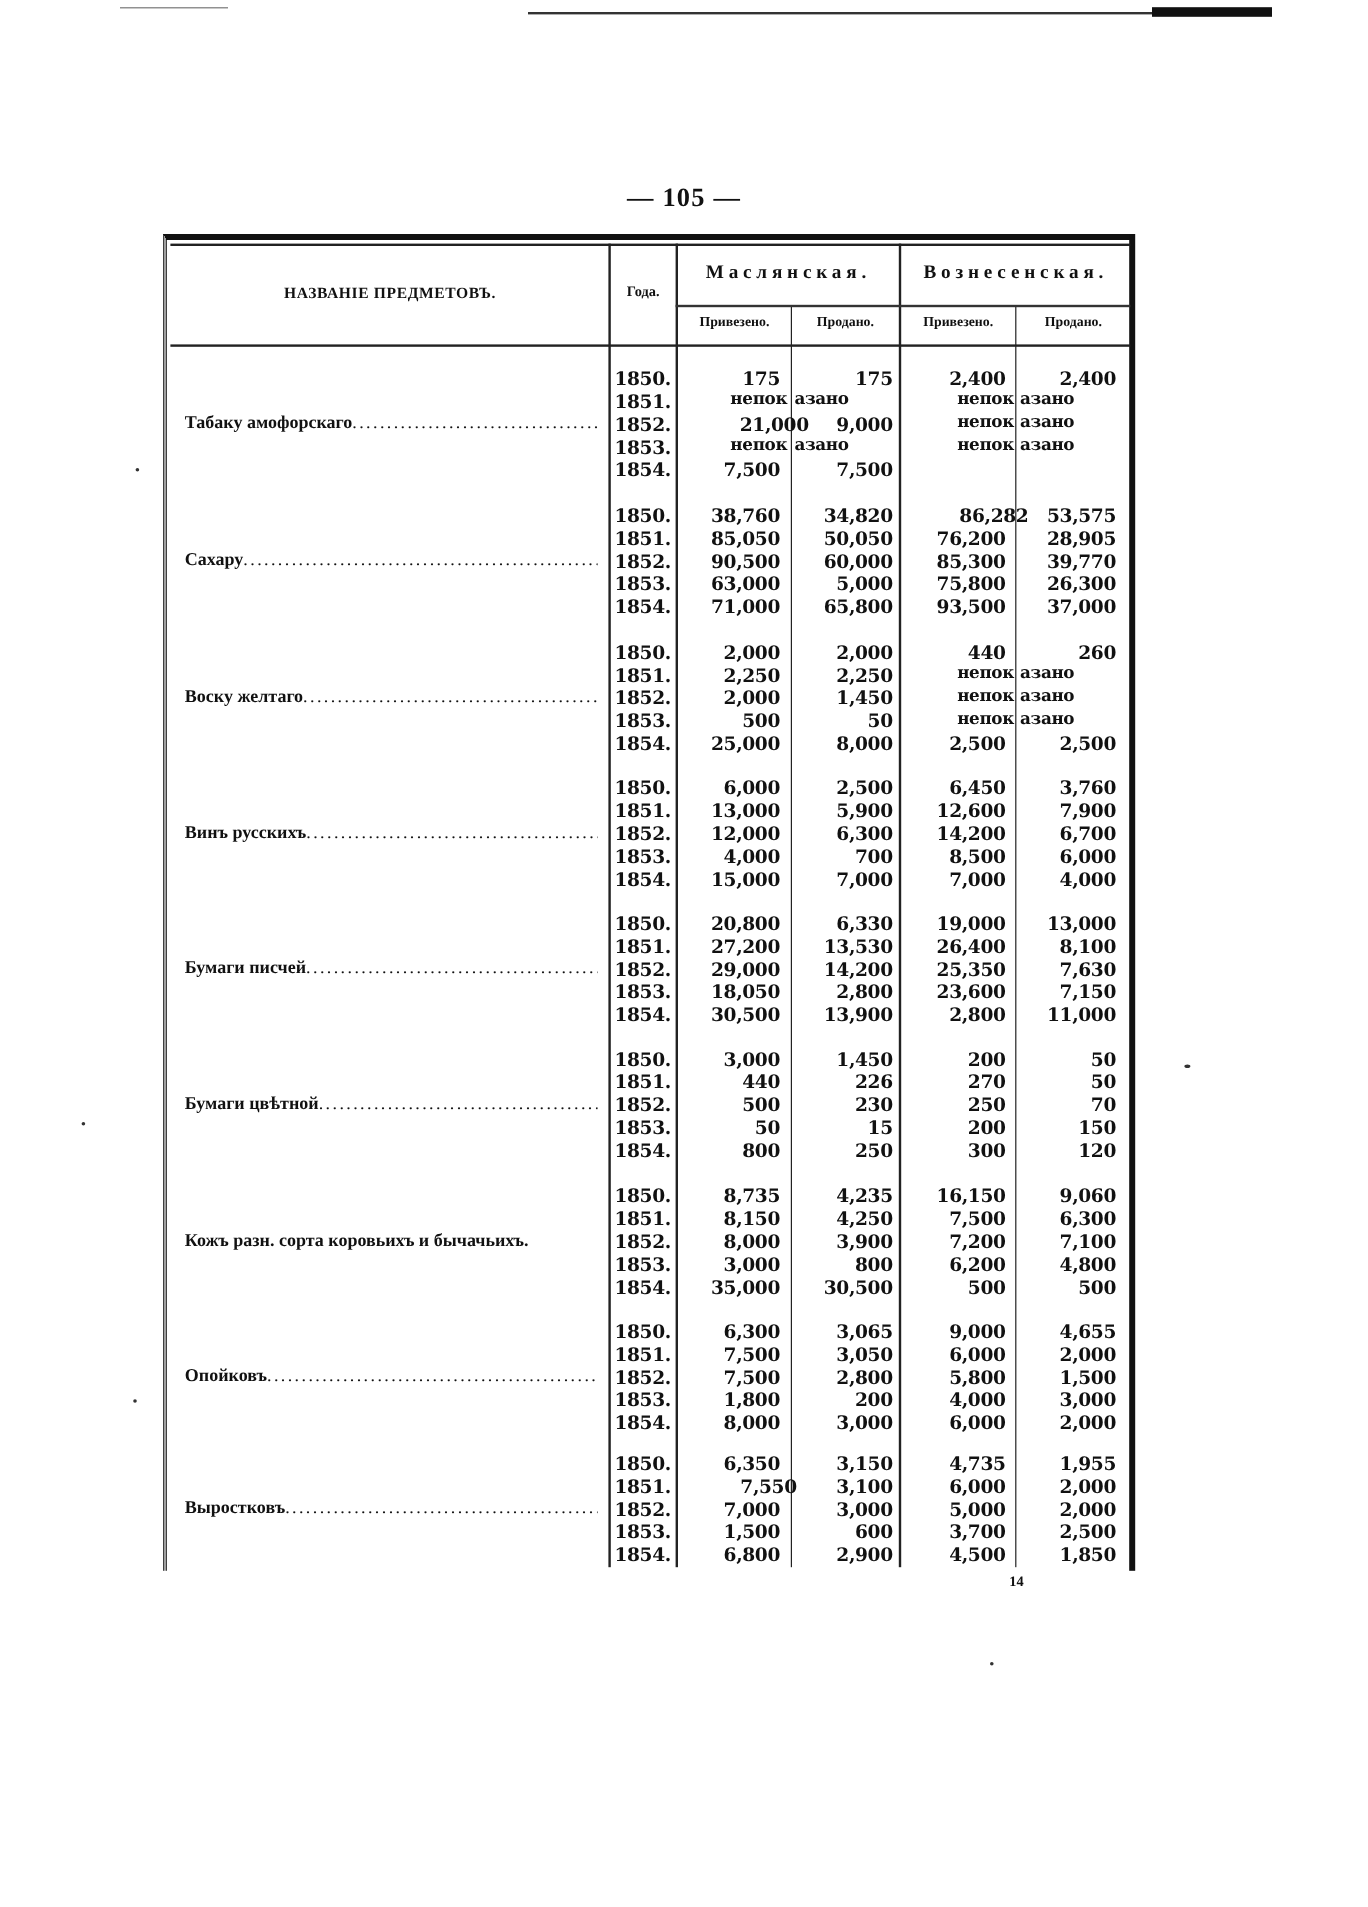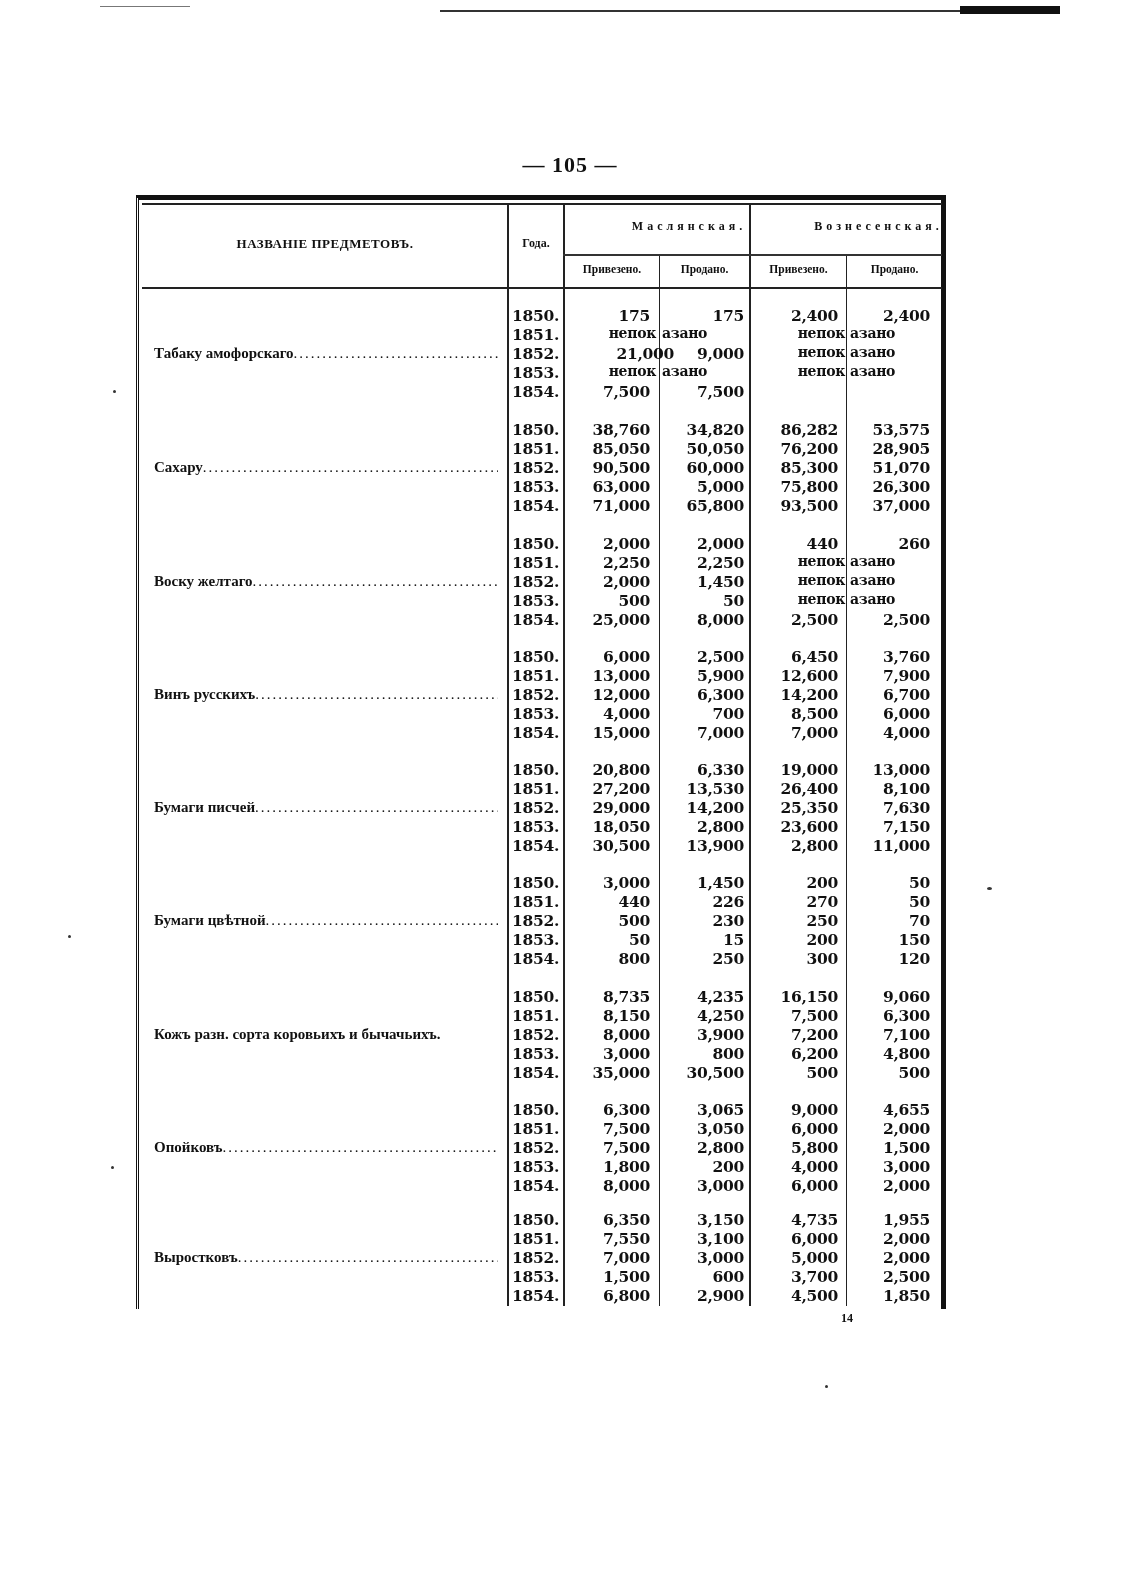--- a/index.html
+++ b/index.html
@@ -19,21 +19,21 @@
   }
   .inner-top { position: absolute; left: 142px; top: 203px; width: 800px; height: 2px; background: #222; }
   .head-bottom { position: absolute; left: 142px; top: 287px; width: 800px; height: 2px; background: #222; }
   .vline { position: absolute; width: 2px; background: #222; }
   .hline { position: absolute; height: 1.5px; background: #333; }
   .hdr {
     position: absolute; font-weight: bold; text-align: center; white-space: nowrap;
   }
   .hdr-name { left: 142px; top: 236px; width: 366px; font-size: 13px; letter-spacing: 0.5px; }
   .hdr-year { left: 508px; top: 236px; width: 56px; font-size: 12px; }
-  .hdr-group { top: 219px; font-size: 12px; letter-spacing: 4px; margin-left: 32px; }
+  .hdr-group { top: 219px; font-size: 16px; letter-spacing: 4px; }
   .hdr-sub { top: 263px; font-size: 11.5px; }
 
   .group-name {
     position: absolute; left: 154px; width: 344px; font-size: 15px; font-weight: bold;
     white-space: nowrap; overflow: hidden;
   }
   .group-name .dots { font-weight: normal; letter-spacing: 2px; }
   .cell {
     position: absolute; font-size: 15.5px; font-weight: bold; white-space: nowrap;
     font-family: "DejaVu Serif", "Liberation Serif", serif; letter-spacing: -0.3px;
@@ -106,32 +106,32 @@
       <div class="cell np-right2" style="top: 363px;">азано</div>
       <div class="cell year" style="top: 382px;">1854.</div>
       <div class="cell c1" style="top: 382px;">7,500</div>
       <div class="cell c2" style="top: 382px;">7,500</div>
       <div class="cell c3" style="top: 382px;"></div>
       <div class="cell c4" style="top: 382px;"></div>
       <div class="group-name" style="top: 459px;"><span>Сахару</span><span class="dots">..........................................................</span></div>
       <div class="cell year" style="top: 420px;">1850.</div>
       <div class="cell c1" style="top: 420px;">38,760</div>
       <div class="cell c2" style="top: 420px;">34,820</div>
-      <div class="cell c3" style="top: 420px;">86,282</div>
+      <div class="cell c3" style="top: 420px; padding-left: 19px;">86,282</div>
       <div class="cell c4" style="top: 420px;">53,575</div>
       <div class="cell year" style="top: 439px;">1851.</div>
       <div class="cell c1" style="top: 439px;">85,050</div>
       <div class="cell c2" style="top: 439px;">50,050</div>
       <div class="cell c3" style="top: 439px;">76,200</div>
       <div class="cell c4" style="top: 439px;">28,905</div>
       <div class="cell year" style="top: 458px;">1852.</div>
       <div class="cell c1" style="top: 458px;">90,500</div>
       <div class="cell c2" style="top: 458px;">60,000</div>
       <div class="cell c3" style="top: 458px;">85,300</div>
-      <div class="cell c4" style="top: 458px;">51,070</div>
+      <div class="cell c4" style="top: 458px;">39,770</div>
       <div class="cell year" style="top: 477px;">1853.</div>
       <div class="cell c1" style="top: 477px;">63,000</div>
       <div class="cell c2" style="top: 477px;">5,000</div>
       <div class="cell c3" style="top: 477px;">75,800</div>
       <div class="cell c4" style="top: 477px;">26,300</div>
       <div class="cell year" style="top: 496px;">1854.</div>
       <div class="cell c1" style="top: 496px;">71,000</div>
       <div class="cell c2" style="top: 496px;">65,800</div>
       <div class="cell c3" style="top: 496px;">93,500</div>
       <div class="cell c4" style="top: 496px;">37,000</div>
@@ -291,21 +291,21 @@
       <div class="cell c2" style="top: 1176px;">3,000</div>
       <div class="cell c3" style="top: 1176px;">6,000</div>
       <div class="cell c4" style="top: 1176px;">2,000</div>
       <div class="group-name" style="top: 1249px;"><span>Выростковъ</span><span class="dots">..........................................................</span></div>
       <div class="cell year" style="top: 1210px;">1850.</div>
       <div class="cell c1" style="top: 1210px;">6,350</div>
       <div class="cell c2" style="top: 1210px;">3,150</div>
       <div class="cell c3" style="top: 1210px;">4,735</div>
       <div class="cell c4" style="top: 1210px;">1,955</div>
       <div class="cell year" style="top: 1229px;">1851.</div>
-      <div class="cell c1" style="top: 1229px;">7,550</div>
+      <div class="cell c1" style="top: 1229px; padding-left: 14px;">7,550</div>
       <div class="cell c2" style="top: 1229px;">3,100</div>
       <div class="cell c3" style="top: 1229px;">6,000</div>
       <div class="cell c4" style="top: 1229px;">2,000</div>
       <div class="cell year" style="top: 1248px;">1852.</div>
       <div class="cell c1" style="top: 1248px;">7,000</div>
       <div class="cell c2" style="top: 1248px;">3,000</div>
       <div class="cell c3" style="top: 1248px;">5,000</div>
       <div class="cell c4" style="top: 1248px;">2,000</div>
       <div class="cell year" style="top: 1267px;">1853.</div>
       <div class="cell c1" style="top: 1267px;">1,500</div>

